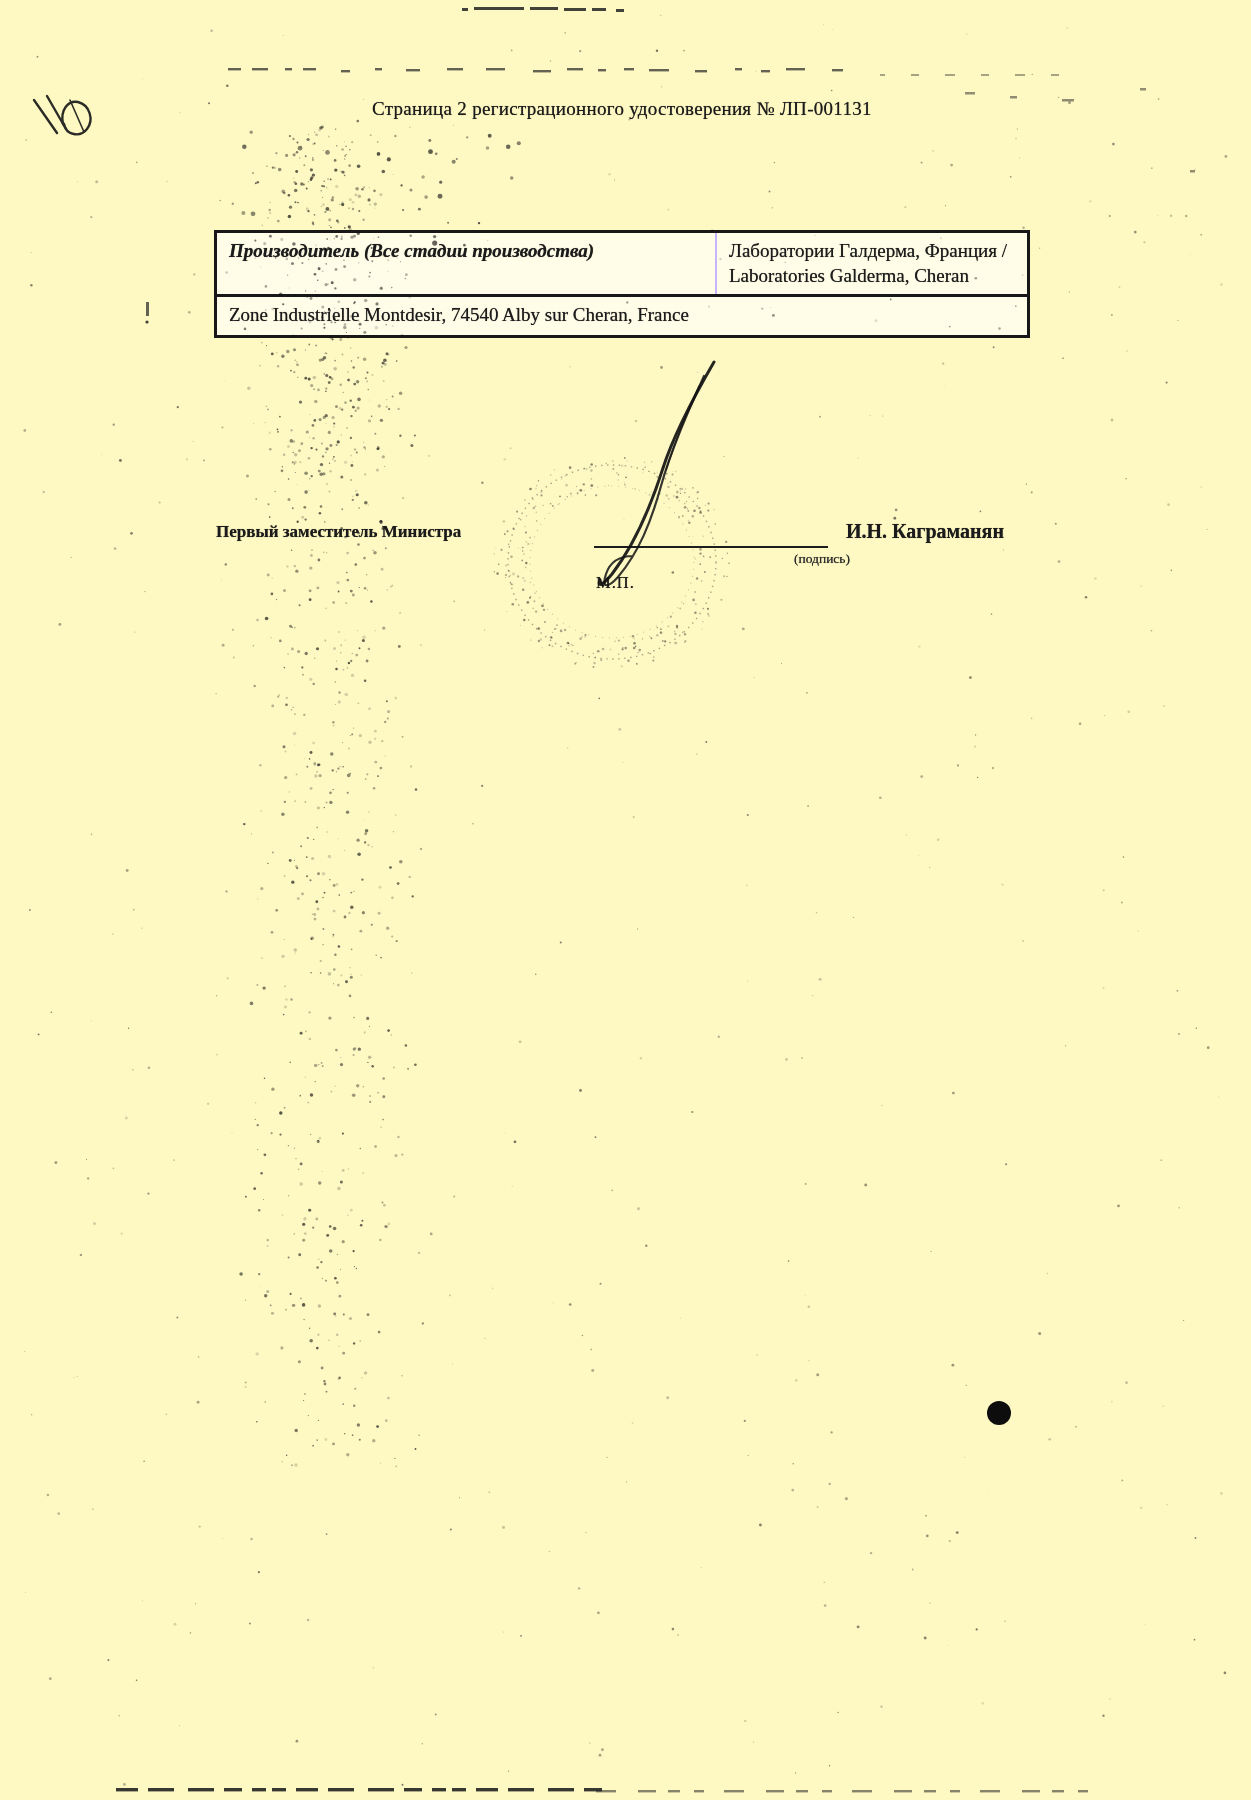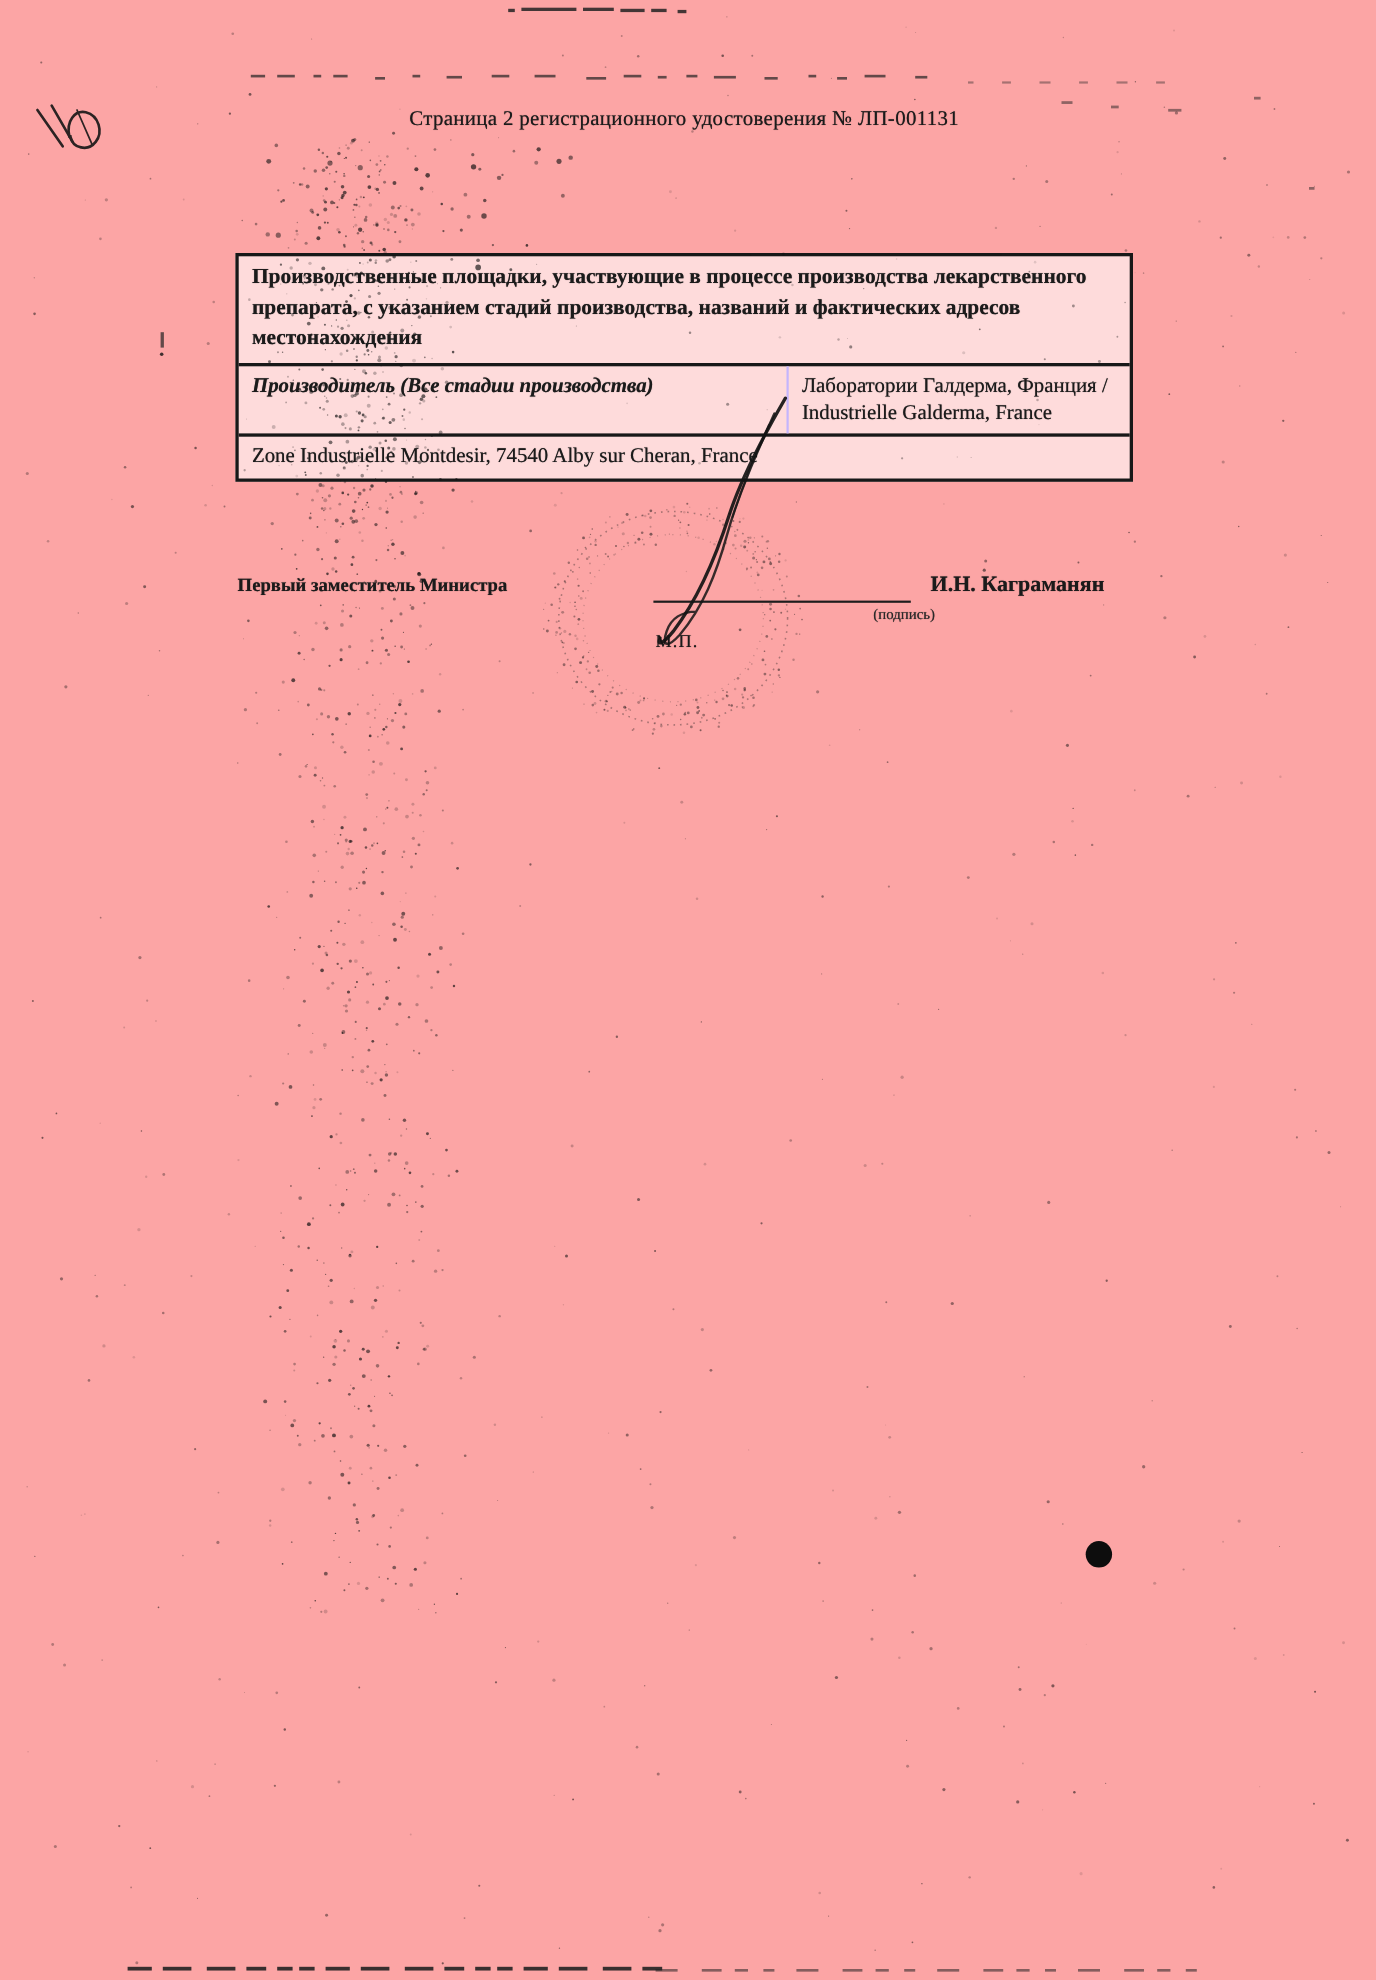--- a/index.html
+++ b/index.html
@@ -1,18 +1,18 @@
 <!DOCTYPE html>
 <html><head>
 <meta charset="utf-8">
 <style>
   html,body { margin:0; padding:0; background:#e9e9e9; }
   .page {
     position:relative; width:1251px; height:1800px; margin:0 auto;
-    background:#fca5a5; overflow:hidden;
+    background:#fef9c3; overflow:hidden;
     font-family:"Liberation Serif","DejaVu Serif",serif;
     color:#1b1b1b;
   }
   .scan-text { text-shadow:0 0 0.7px rgba(20,20,20,0.75); }
 
   
   .page-title {
     position:absolute; left:372px; top:98px; width:600px;
     font-size:19px; letter-spacing:0.3px; white-space:nowrap;
   }
@@ -63,26 +63,25 @@
   svg.overlay { position:absolute; left:0; top:0; pointer-events:none; }
 </style>
 </head>
 <body>
 
 <div class="page">
 
   <div class="page-title scan-text">Страница 2 регистрационного удостоверения № ЛП-001131</div>
 
   <div class="sites-table">
-    <div class="t-header scan-text">Производственные площадки, участвующие в процессе производства лекарственного препарата, с указанием стадий производства, названий и фактических адресов местонахождения</div>
     <div class="t-mid">
       <div class="t-producer scan-text">Производитель (Все стадии производства)</div>
       <div class="t-value">
         <div class="scan-text">Лаборатории Галдерма, Франция /</div>
-        <div class="scan-text">Industrielle Galderma, France</div>
+        <div class="scan-text">Laboratories Galderma, Cheran</div>
       </div>
     </div>
     <div class="t-address scan-text">Zone Industrielle Montdesir, 74540 Alby sur Cheran, France</div>
   </div>
 
   <div class="sig-title scan-text">Первый заместитель Министра</div>
   <div class="sig-line"></div>
   <div class="sig-caption scan-text">(подпись)</div>
   <div class="seal-mark scan-text">М.П.</div>
   <div class="sig-name scan-text">И.Н. Каграманян</div>

